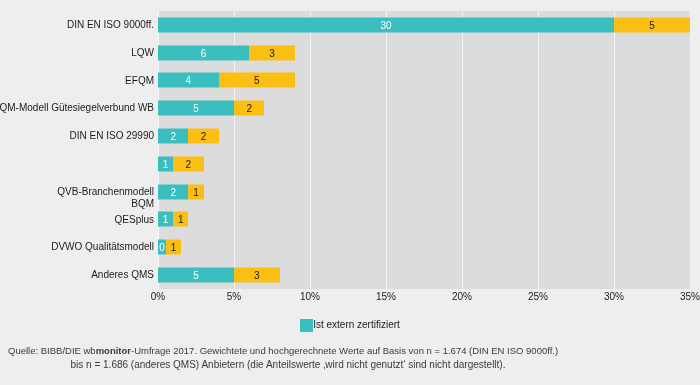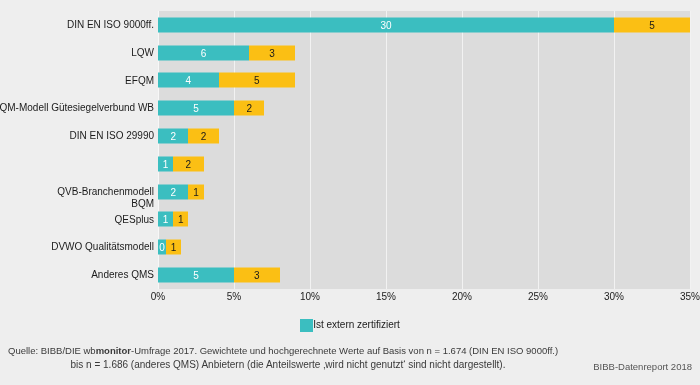--- a/index.html
+++ b/index.html
@@ -259,16 +259,15 @@
       <span class="legend-swatch teal"></span>
       <span class="legend-text">Ist extern zertifiziert</span>
     </div>
   </div>
 
   <div id="footnote">
     <div id="source-line1">
       <span>Quelle: BIBB/DIE wb</span><span class="bold-inline">monitor</span><span>-Umfrage 2017. Gewichtete und hochgerechnete Werte auf Basis von n = 1.674 (DIN EN ISO 9000ff.)</span>
     </div>
     <div id="source-line2">bis n = 1.686 (anderes QMS) Anbietern (die Anteilswerte ‚wird nicht genutzt‘ sind nicht dargestellt).</div>
-    <div id="credit">BIBB-Datenreport 2018</div>
   </div>
 
 </div>
 
 </body></html>

